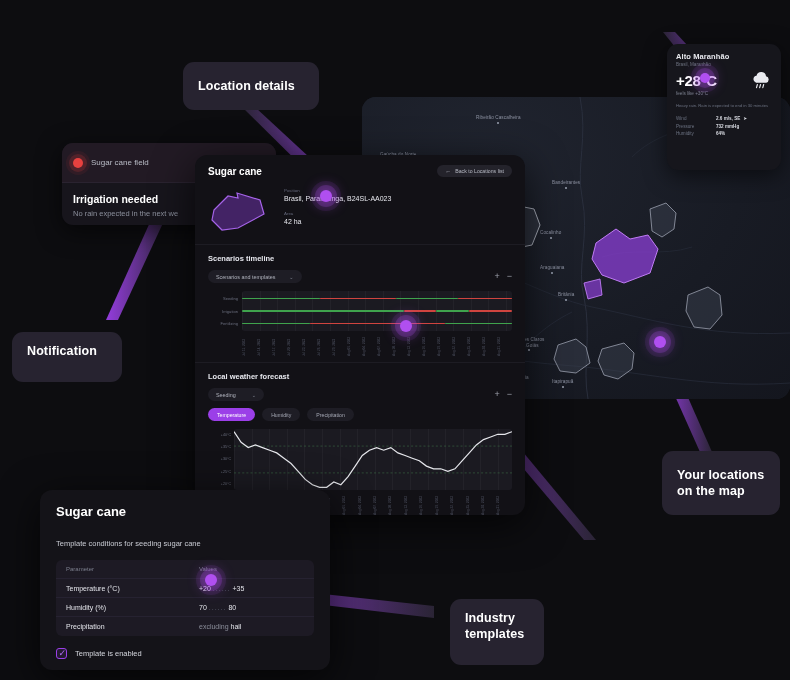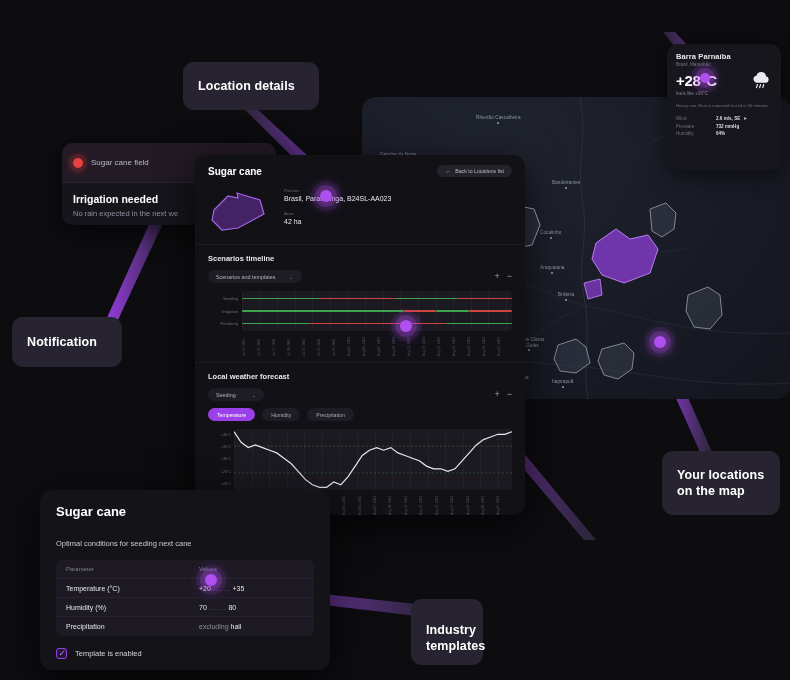--- a/index.html
+++ b/index.html
@@ -219,21 +219,21 @@
     <div class="place" style="left:74px;top:266px;"><span>Torixoréu</span><span class="dot"></span></div>
     <div class="place" style="left:126px;top:278px;"><span>Pontal do Araguaia</span><span class="dot"></span></div>
     <div class="place" style="left:178px;top:170px;opacity:0"><span>Aruanã</span></div>
     <div class="place" style="left:196px;top:195px;"><span>Britânia</span><span class="dot"></span></div>
     <div class="place" style="left:190px;top:282px;"><span>Itapirapuã</span><span class="dot"></span></div>
 
     <div class="pulse" style="left:292px;top:239px;"></div>
   </div>
 
   <div class="weather">
-    <div class="wtitle">Barra Parnaíba</div>
+    <div class="wtitle">Alto Maranhão</div>
     <div class="wsub">Brasil, Maranhão</div>
     <div class="wtemprow">
       <div class="wtemp">+28°C</div>
       <svg width="22" height="18" viewBox="0 0 24 20">
         <path d="M6.5,13 A4,4 0 0,1 7,5.2 A5.4,5.4 0 0,1 17.6,5.8 A3.7,3.7 0 0,1 17.8,13 Z" fill="#e9eaef"></path>
         <g stroke="#e9eaef" stroke-width="1.3" stroke-linecap="round">
           <line x1="8" y1="15" x2="7" y2="18.5"></line>
             <line x1="11.5" y1="15" x2="10.5" y2="18.5"></line>
           <line x1="15" y1="15" x2="14" y2="18.5"></line>
         </g>
@@ -404,21 +404,21 @@
           <div>Aug 31, 2023</div>
         </div>
     </div>
 
     <div class="pulse" style="left:205px;top:165px;"></div>
   </div>
   <div class="pulse" style="left:320px;top:190px;"></div>
 
   <div class="tpl">
     <h1>Sugar cane</h1>
-    <div class="desc">Optimal conditions for seeding next cane</div>
+    <div class="desc">Template conditions for seeding sugar cane</div>
     <div class="tbl">
       <div class="tr">
         <div class="c1 th">Parameter</div>
         <div class="c2 th">Values</div>
       </div>
       <div class="tr">
         <div class="c1 td">Temperature (°C)</div>
         <div class="c2 val">
           <span>+20</span>
           <span class="dots">......</span>
@@ -444,25 +444,25 @@
     <div class="chk-row">
       <div class="chk"></div>
       <div class="lbl">Template is enabled</div>
     </div>
     <div class="pulse" style="left:165px;top:84px;"></div>
   </div>
 
   <div class="callout" style="left:183px;top:62px;width:136px;height:48px;display:flex;align-items:center">
     <span>Location details</span>
   </div>
-  <div class="callout" style="left:12px;top:317px;width:110px;height:50px;display:flex;align-items:center">
+  <div class="callout" style="left:12px;top:332px;width:110px;height:50px;display:flex;">
     <span>Notification</span>
   </div>
   <div class="callout" style="left:662px;top:451px;width:118px;height:64px;display:flex;align-items:center;white-space:pre-line">
     <span>Your locations
 on the map</span>
   </div>
-  <div class="callout" style="left:411px;top:599px;width:72px;height:66px;display:flex;align-items:flex-end;white-space:pre-line">
+  <div class="callout" style="left:450px;top:599px;width:94px;height:66px;display:flex;align-items:flex-start;white-space:pre-line">
     <span>Industry
 templates</span>
   </div>
 
 </div>
 
 </body></html>

